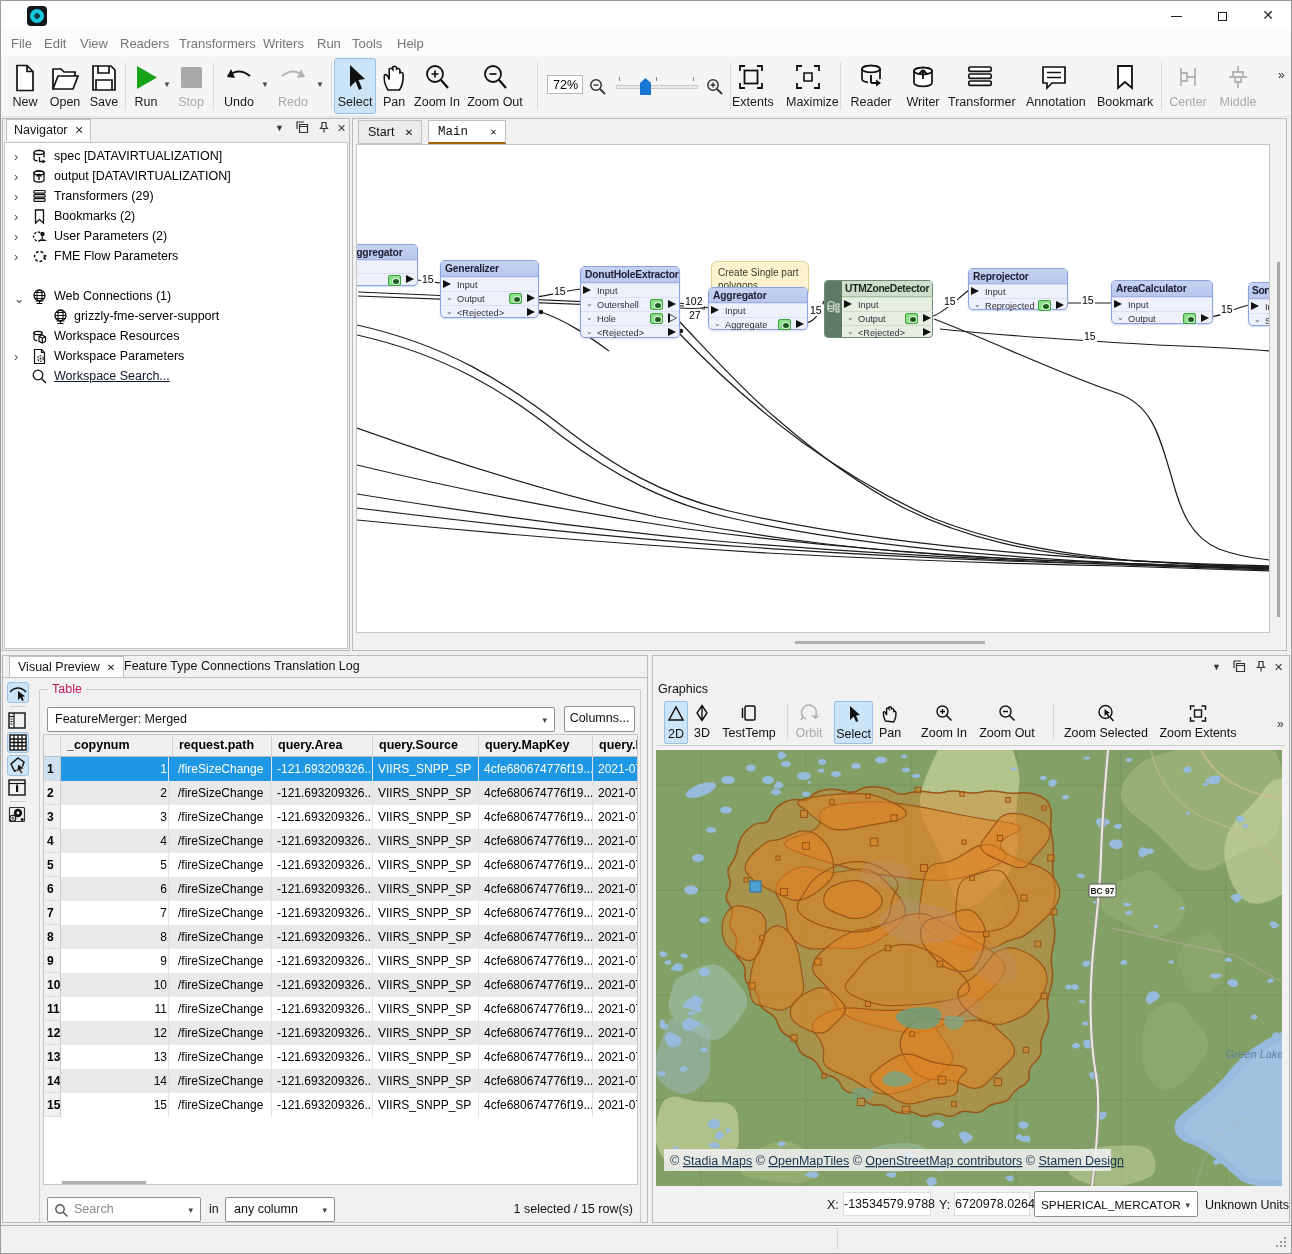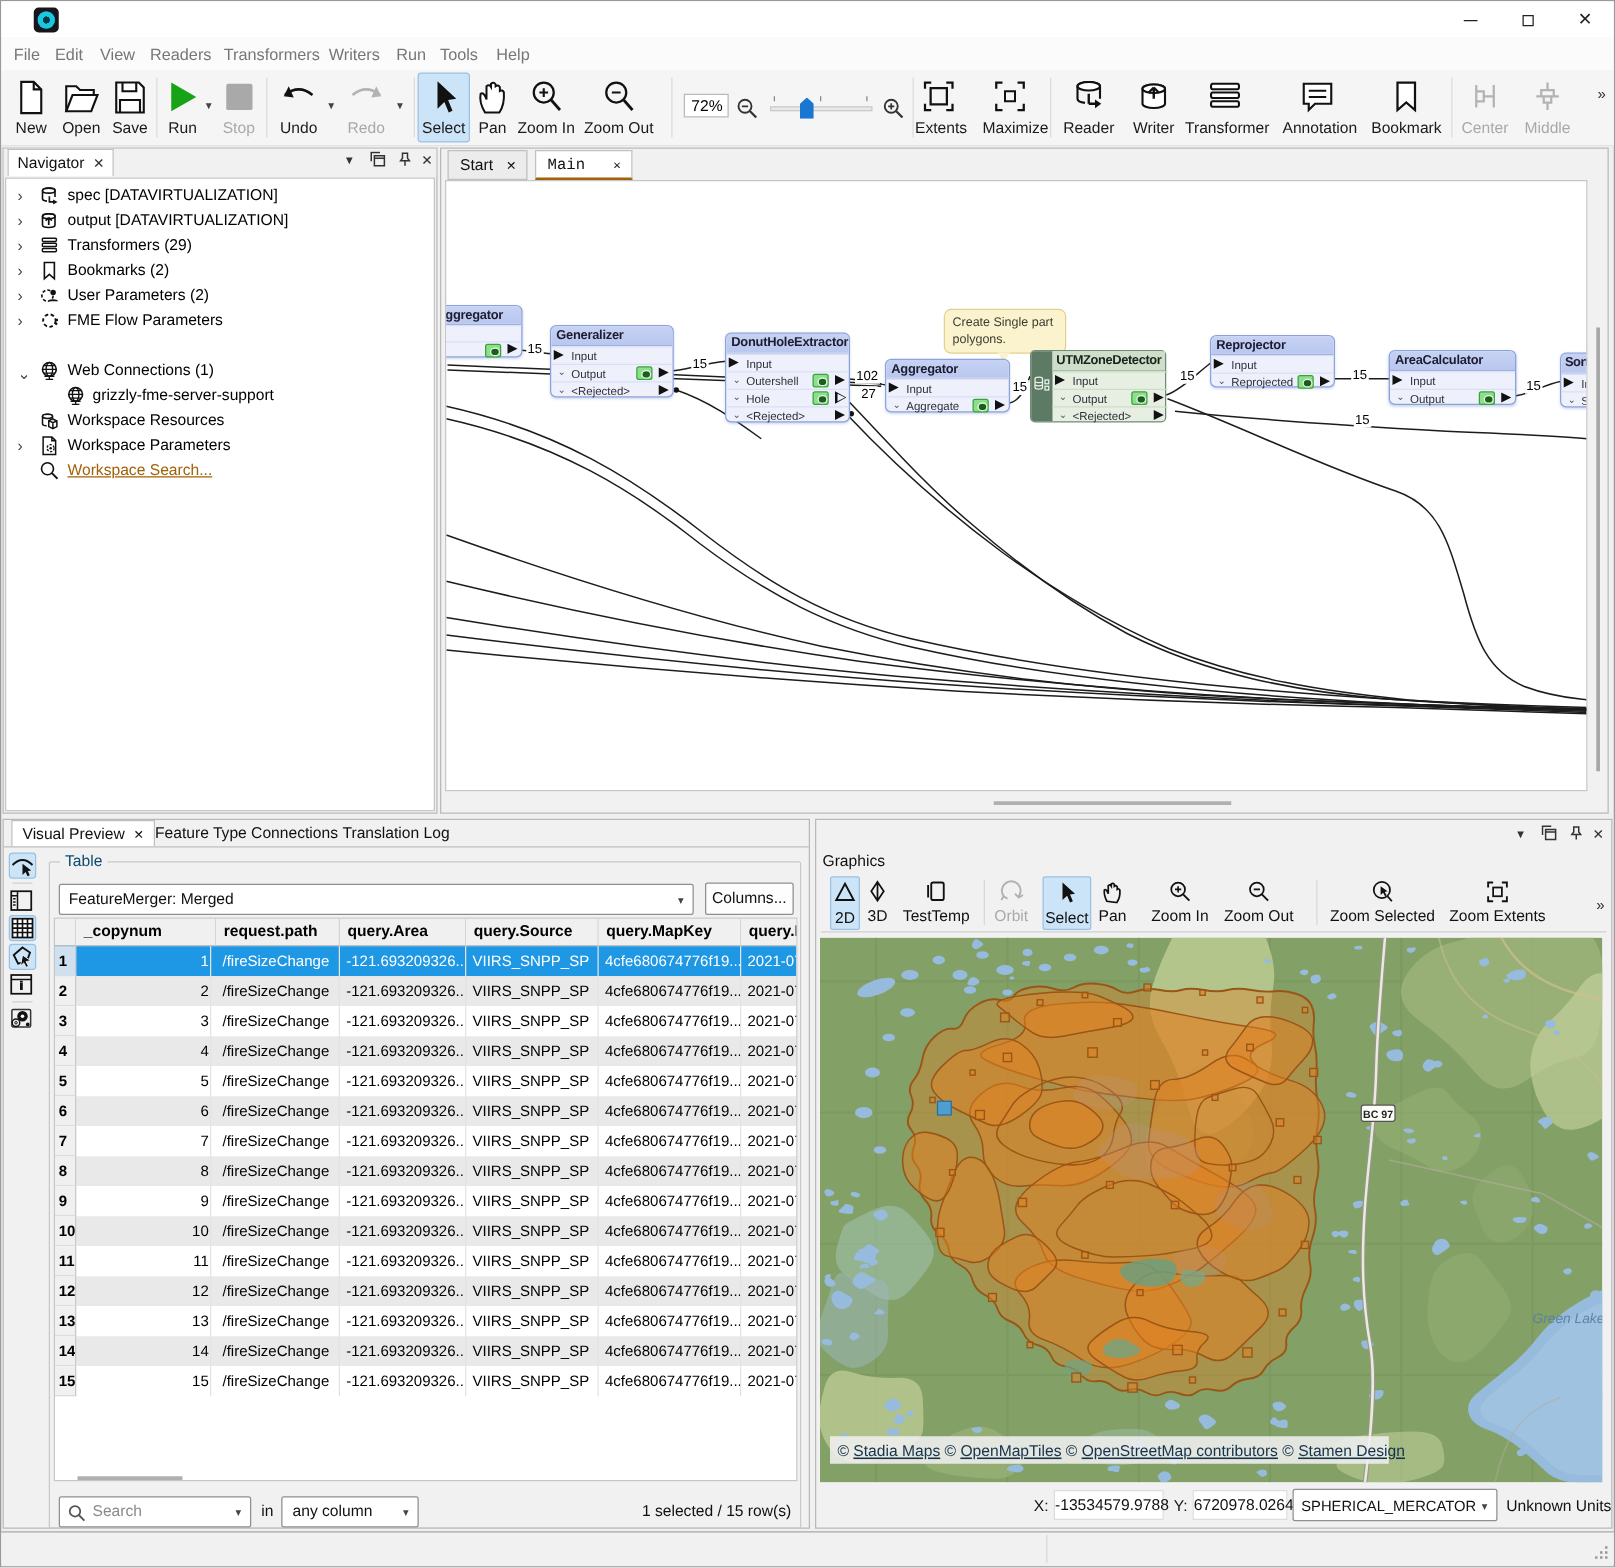--- a/index.html
+++ b/index.html
@@ -61,21 +61,21 @@
 #annot:after { content:""; position:absolute; left:42px; bottom:-8px; border-left:5px solid transparent; border-right:5px solid transparent; border-top:8px solid #fbf3cd; }
 
 #blpane { position:absolute; left:2px; top:655px; width:646px; height:568px; background:#f1f1f1; border:1px solid #b9b9b9; }
 .btab { position:absolute; top:0; height:21px; font-size:12.5px; color:#111; padding:3px 8px 0 8px; }
 .btab.active { background:#fff; border:1px solid #c0c0c0; border-bottom:none; }
 
 .vico { position:absolute; left:4px; width:22px; height:21px; border-radius:3px; }
 .vico.sel { background:#cce4f7; border:1px solid #9ac1e3; }
 
 #tablegroup { position:absolute; left:36px; top:33px; width:602px; height:534px; border:1px solid #c9c9c9; border-radius:2px; }
-#tablegroup .glab { position:absolute; left:8px; top:-8px; background:#f1f1f1; padding:0 4px; font-size:12.5px; color:#0c4a6e; }
+#tablegroup .glab { position:absolute; left:8px; top:-8px; background:#f1f1f1; padding:0 4px; font-size:12.5px; color:#be185d; }
 .combo { position:absolute; background:#fff; border:1px solid #8f8f8f; border-radius:2px; font-size:12.5px; color:#111; }
 .combo .carr { position:absolute; right:7px; top:3px; color:#444; font-size:9px; }
 .pushbtn { position:absolute; background:#fdfdfd; border:1px solid #8f8f8f; border-radius:2px; font-size:12.5px; color:#111; text-align:center; }
 
 #dtable { position:absolute; left:3px; top:44px; width:595px; height:451px; background:#fff; border:1px solid #c6c6c6; overflow:hidden; font-size:12.5px; }
 .hcell { position:absolute; top:0; height:22px; background:#f0f0f0; border-right:1px solid #d4d4d4; border-bottom:1px solid #bdbdbd; font-weight:bold; color:#000; padding:3px 0 0 6px; white-space:nowrap; overflow:hidden; }
 .drow { position:absolute; left:0; width:100%; height:24px; }
 .dcell { position:absolute; top:0; height:24px; padding:4.5px 1px 0 5px; border-right:1px solid #e3e3e3; white-space:nowrap; overflow:hidden; color:#000; font-size:12px; }
 .rnum { background:#f0f0f0; font-weight:bold; border-right:1px solid #c9c9c9; border-bottom:1px solid #dcdcdc; }
 
@@ -462,21 +462,21 @@
         </span>
         <span class="tlab">Workspace Parameters</span>
       </div>
     <div class="trow" style="top:223px;">
         <span class="tico">
           <svg width="17" height="17" viewBox="0 0 17 17">
             <circle cx="7" cy="7" r="4.8" fill="none" stroke="#111" stroke-width="1.3"></circle>
             <path d="M10.5 10.5 L15 15" stroke="#111" stroke-width="1.5"></path>
           </svg>
         </span>
-        <span class="tlab" style="color:#a16207;text-decoration:underline;">Workspace Search...</span>
+        <span class="tlab" style="color:#0f172a;text-decoration:underline;">Workspace Search...</span>
       </div>
   </div>
 </div>
 <div id="canvaspane">
   <div class="ctab" style="left:5px;">Start&nbsp;&nbsp;&nbsp;<span style="font-size:10px;">✕</span></div>
   <div class="ctab active" style="left:75px;">Main&nbsp;&nbsp;&nbsp;<span style="font-size:10px;">✕</span></div>
   <div id="canvas">
     <svg width="914" height="489" viewBox="0 0 914 489" style="position:absolute;left:0;top:0;">
       <g fill="none" stroke="#1c1c1c" stroke-width="1.2">
         <path d="M1,147 C120,152 260,158 348,162"></path>
@@ -497,21 +497,21 @@
         <path d="M318,158 C330,158 340,161 352,163"></path>
         <path d="M448,178 C457,177 462,170 467,156"></path>
         <path d="M576,171 C586,168 598,156 612,145"></path>
         <path d="M709,158 C725,158 740,158 755,158"></path>
         <path d="M853,172 C866,171 877,163 892,160"></path>
         <path d="M184,167 C210,176 230,190 252,206"></path>
       </g>
       <circle cx="184" cy="167" r="2.2" fill="#111"></circle>
       <circle cx="324" cy="186" r="2.2" fill="#111"></circle>
     </svg>
-    <div id="annot" style="left:354px;top:102px;width:98px;height:36px;margin-left:44px;">Create Single part<br>polygons.</div>
+    <div id="annot" style="left:354px;top:116px;width:98px;height:36px;">Create Single part<br>polygons.</div>
 
     <div class="node" style="left:-13px;top:99px;width:74px;height:42px;">
       <div class="nhead" style="height:15px;">Aggregator</div>
       <div class="nrow" style="top:15px;height:13px;"></div>
       <div class="nrow" style="top:28px;height:13px;">
           <span class="eye" style="right:16px;top:1px;"></span>
           <span class="inarr" style="right:3px;top:1px;"></span>
         </div>
     </div>
 

